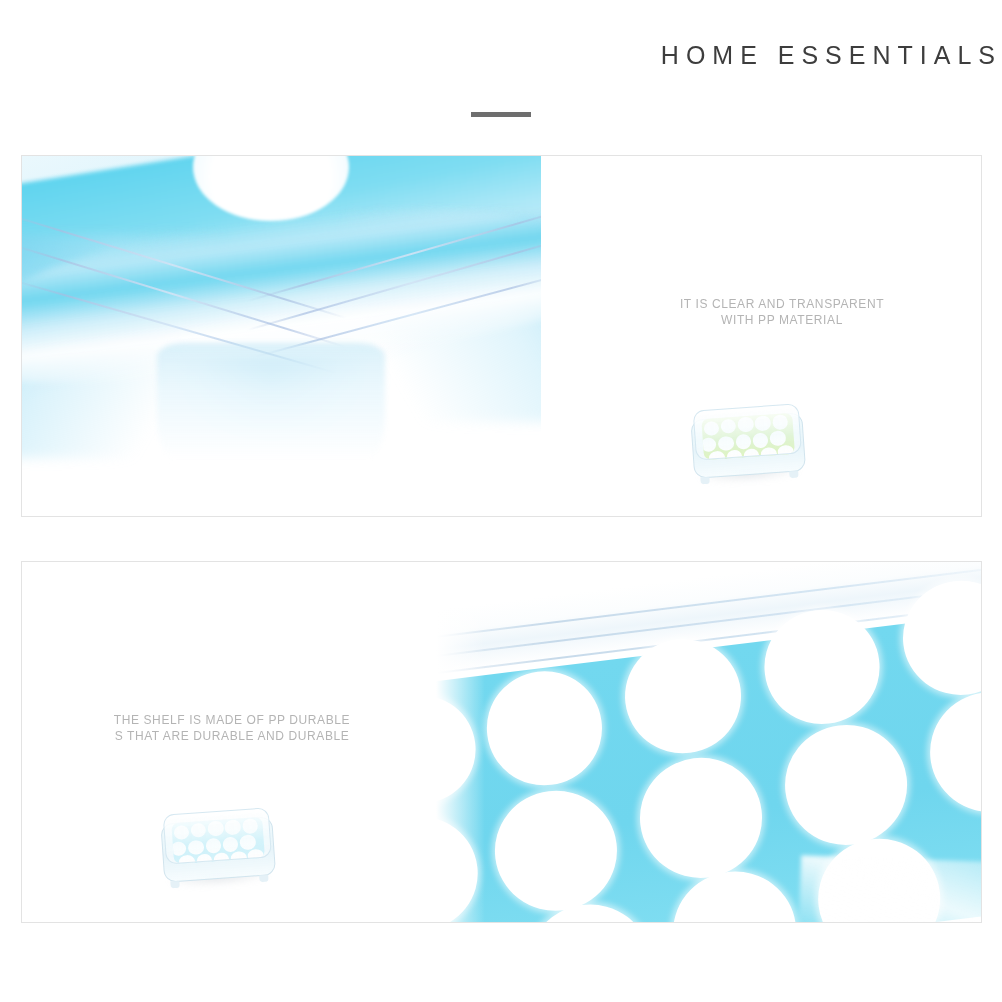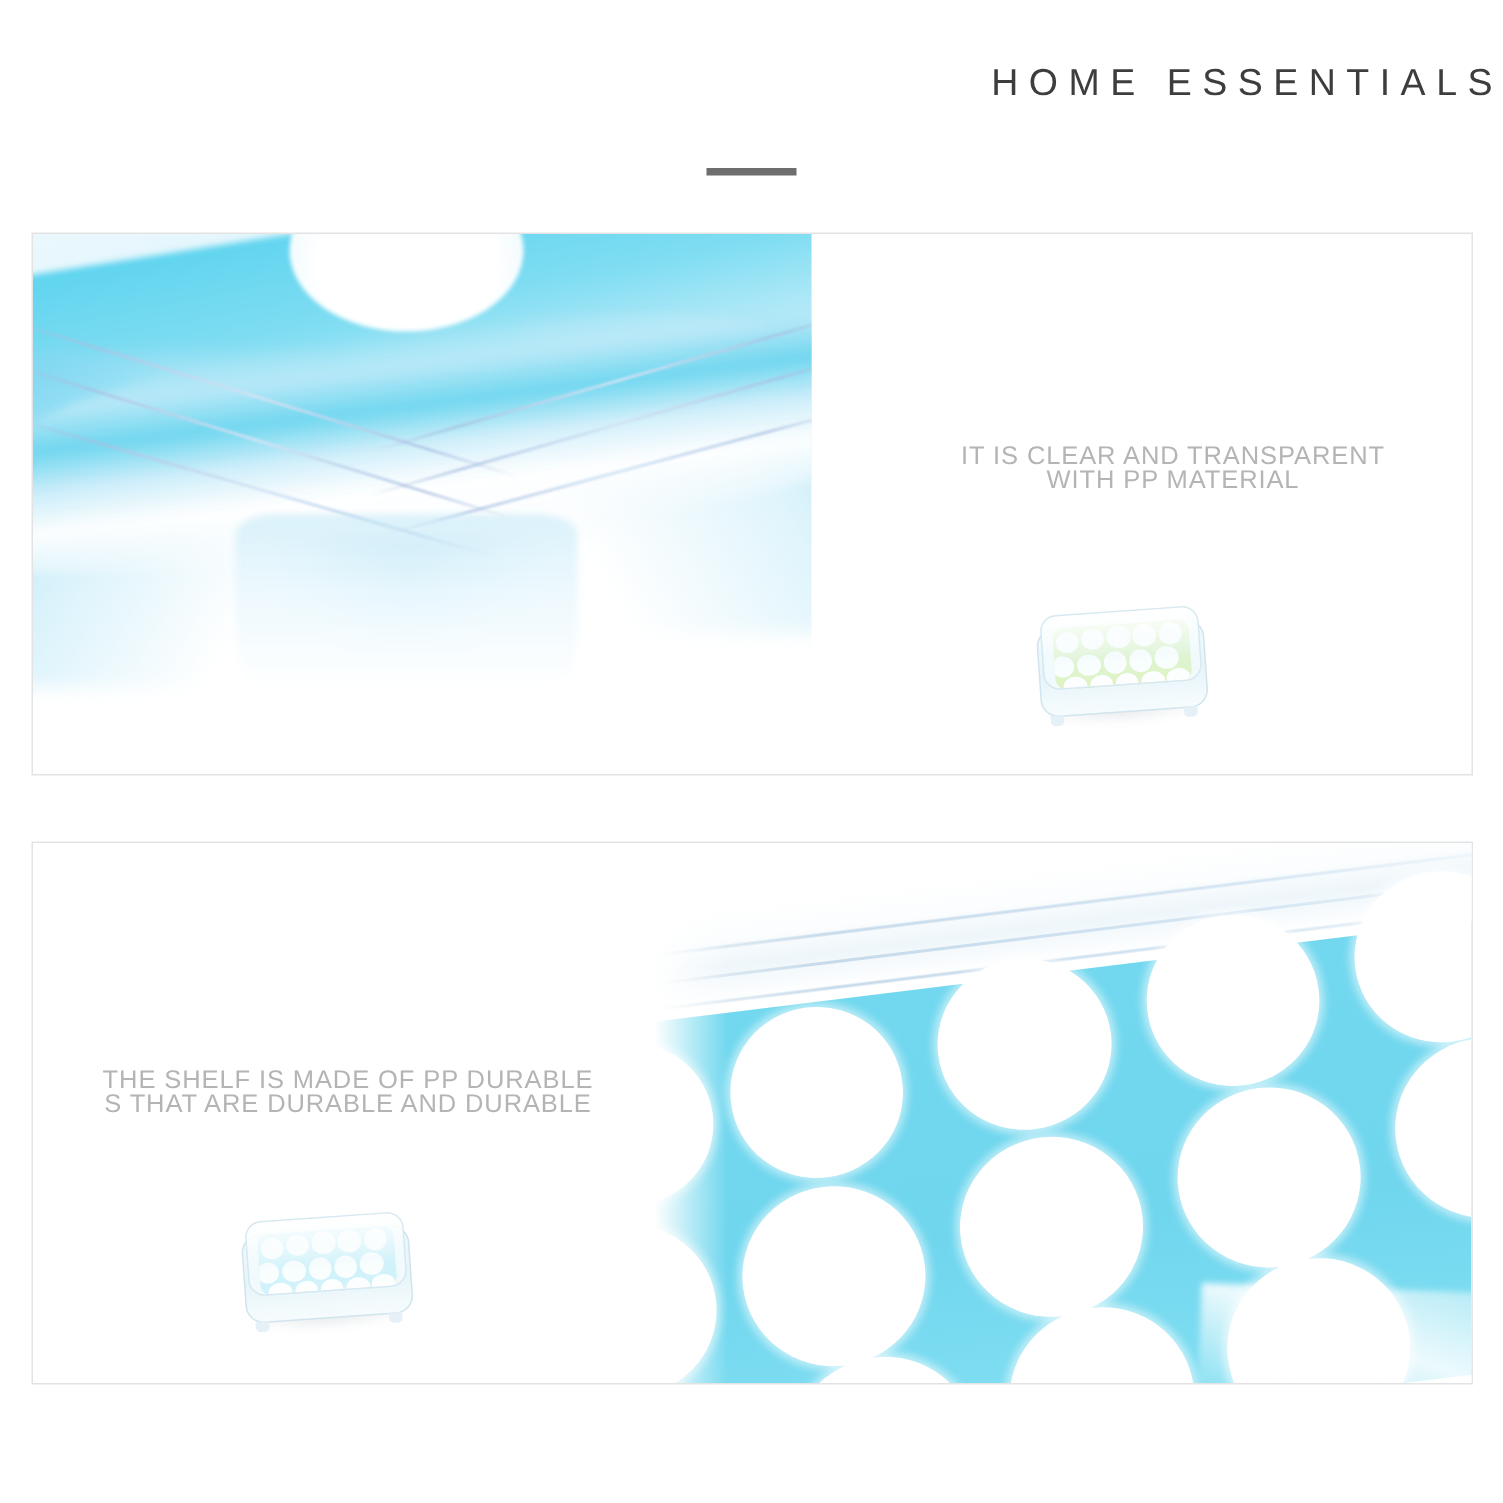--- a/index.html
+++ b/index.html
@@ -238,21 +238,21 @@
     left: 0;
     top: 0;
     width: 9%;
     height: 100%;
     background: linear-gradient(90deg, #ffffff 0%, rgba(255,255,255,0) 100%);
   }
 
   
   .caption {
     position: absolute;
-    font-size: 17px;
+    font-size: 12px;
     letter-spacing: 0.6px;
     line-height: 16px;
     color: #b4b4b4;
     text-align: center;
     white-space: pre-line;
     font-weight: 400;
   }
   #caption-1 {
     left: 560px;
     top: 140px;

